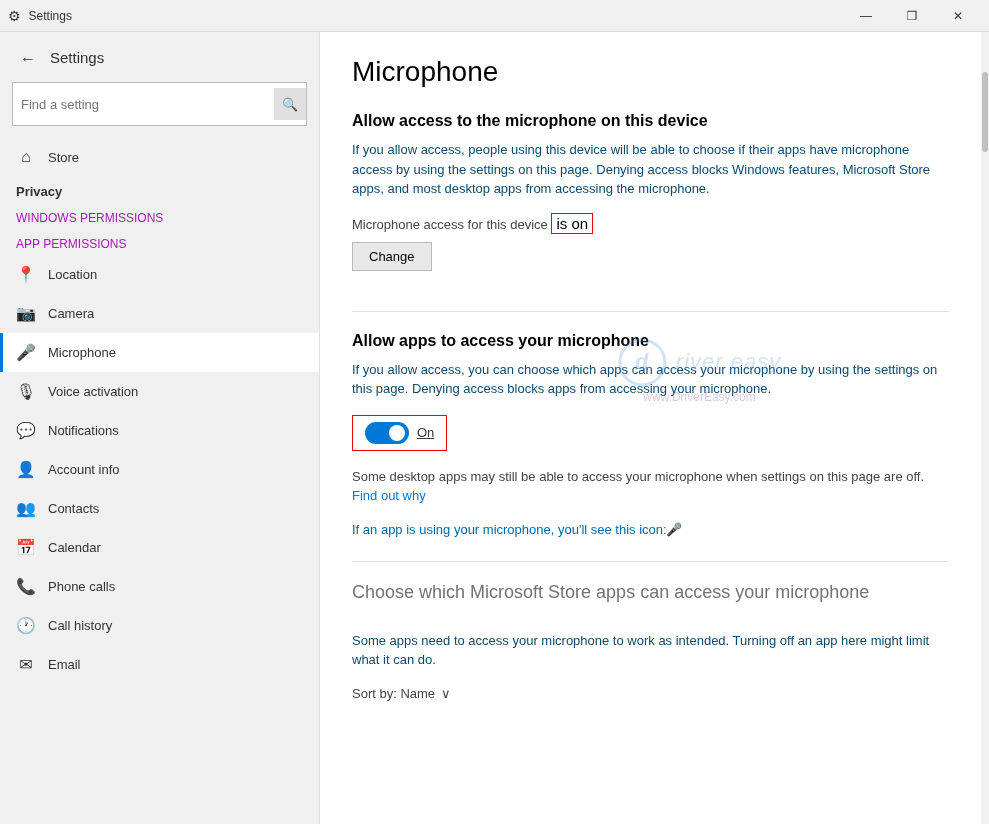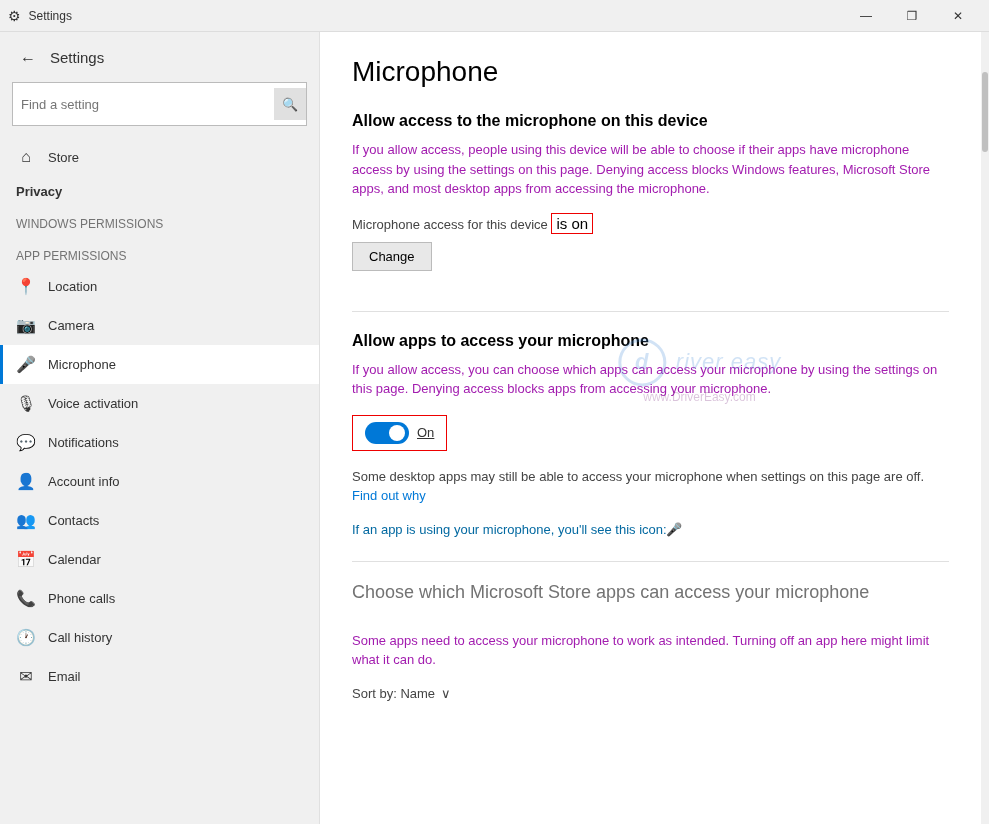--- a/index.html
+++ b/index.html
@@ -119,25 +119,24 @@
 
     .sidebar-section-label {
       font-size: 13px;
       font-weight: 600;
       color: #333;
       padding: 8px 16px 4px 16px;
     }
 
     .sidebar-subsection-label {
       font-size: 12px;
-      color: #737373;
+      color: #a21caf;
       padding: 8px 16px 4px 16px;
       text-transform: uppercase;
       font-weight: 400;
-      margin-top: 6px;
     }
 
     .sidebar-item {
       display: flex;
       align-items: center;
       padding: 10px 16px;
       gap: 12px;
       cursor: pointer;
       font-size: 13px;
       color: #333;
@@ -179,21 +178,21 @@
 
     .section-title {
       font-size: 16px;
       font-weight: 600;
       color: #000;
       margin-bottom: 10px;
     }
 
     .section-desc {
       font-size: 13px;
-      color: #a21caf;
+      color: #0c4a6e;
       line-height: 1.5;
       margin-bottom: 16px;
     }
 
     .access-status-line {
       font-size: 13px;
       color: #444;
       margin-bottom: 10px;
     }
 

